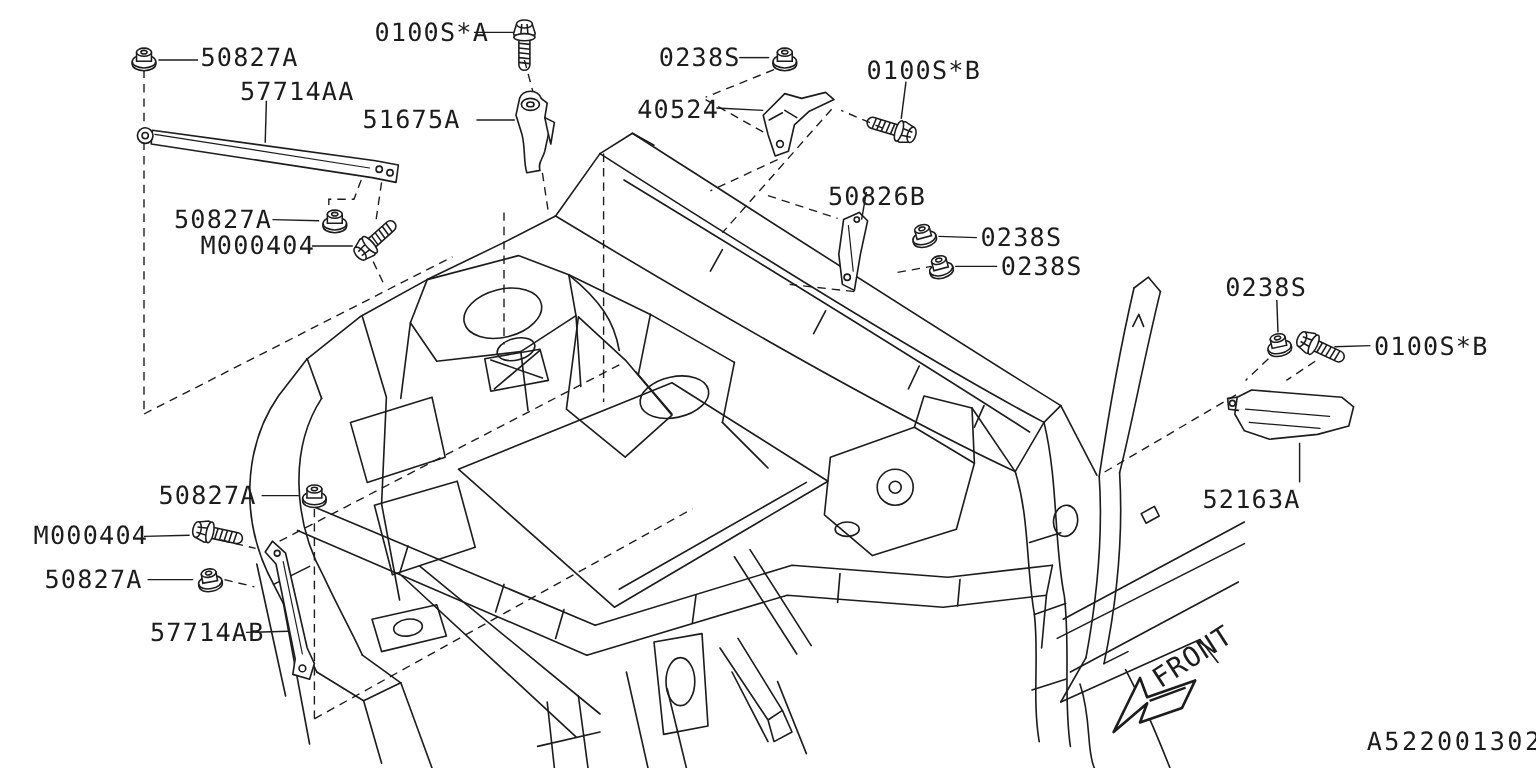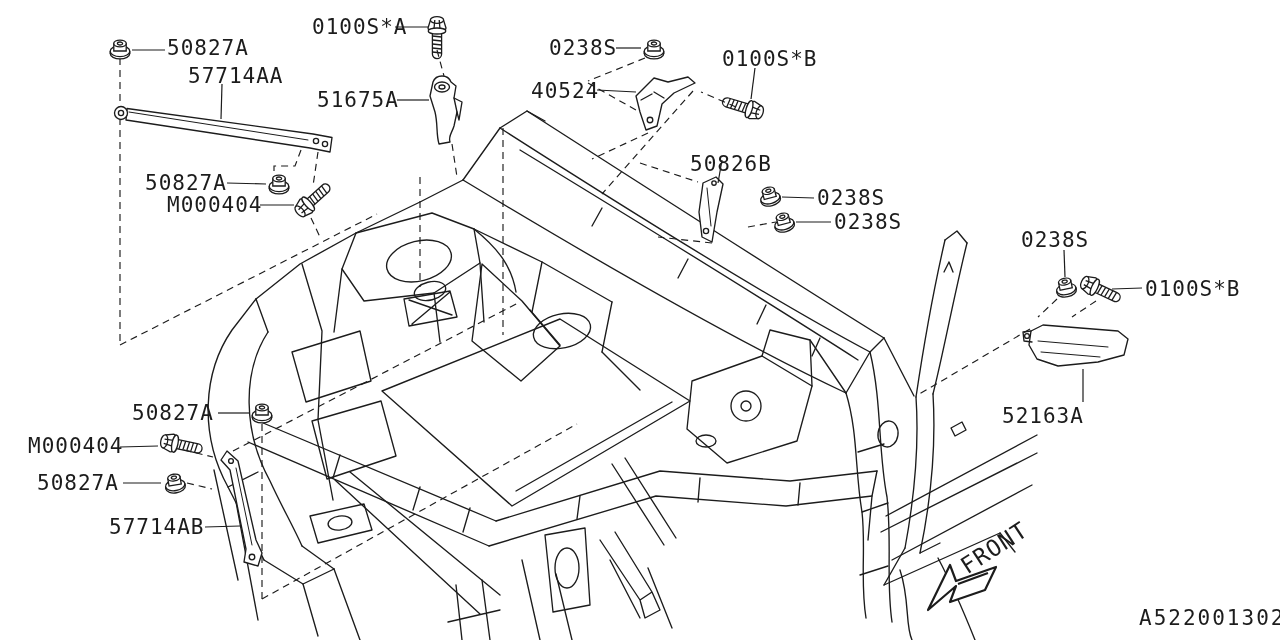--- a/index.html
+++ b/index.html
@@ -219,34 +219,34 @@
   </g>
 
   <g>
     <path d="M928,610 L950,565 L956,581 L996,567 L985,590 L950,602 L956,586 Z" fill="#fff" stroke="#1c1c1c" stroke-width="2.2" stroke-linejoin="round"></path>
     <path d="M958,584 L988,573" stroke="#1c1c1c" stroke-width="2" fill="none"></path>
   </g>
 </svg>
 
 <div class="lbl" style="left:167px;top:36px">50827A</div>
 <div class="lbl" style="left:312px;top:15px">0100S*A</div>
-<div class="lbl" style="left:188px;top:64px">57714AA</div>
-<div class="lbl" style="left:317px;top:88px">51675A</div>
+<div class="lbl" style="left:200px;top:64px">57714AA</div>
+<div class="lbl" style="left:302px;top:88px">51675A</div>
 <div class="lbl" style="left:549px;top:36px">0238S</div>
 <div class="lbl" style="left:531px;top:79px">40524</div>
 <div class="lbl" style="left:722px;top:47px">0100S*B</div>
 <div class="lbl" style="left:690px;top:152px">50826B</div>
 <div class="lbl" style="left:817px;top:186px">0238S</div>
 <div class="lbl" style="left:834px;top:210px">0238S</div>
 <div class="lbl" style="left:1021px;top:228px">0238S</div>
 <div class="lbl" style="left:1145px;top:277px">0100S*B</div>
 <div class="lbl" style="left:1002px;top:404px">52163A</div>
 <div class="lbl" style="left:145px;top:171px">50827A</div>
 <div class="lbl" style="left:167px;top:193px">M000404</div>
 <div class="lbl" style="left:132px;top:401px">50827A</div>
 <div class="lbl" style="left:28px;top:434px">M000404</div>
 <div class="lbl" style="left:37px;top:471px">50827A</div>
-<div class="lbl" style="left:109px;top:515px">57714AB</div>
+<div class="lbl" style="left:125px;top:515px">57714AB</div>
 
 <div class="lbl front-rot" style="left:963px;top:556px">FRONT</div>
 <div class="lbl code" style="left:1139px;top:606px">A522001302</div>
 
 </div>
 
 </body></html>

